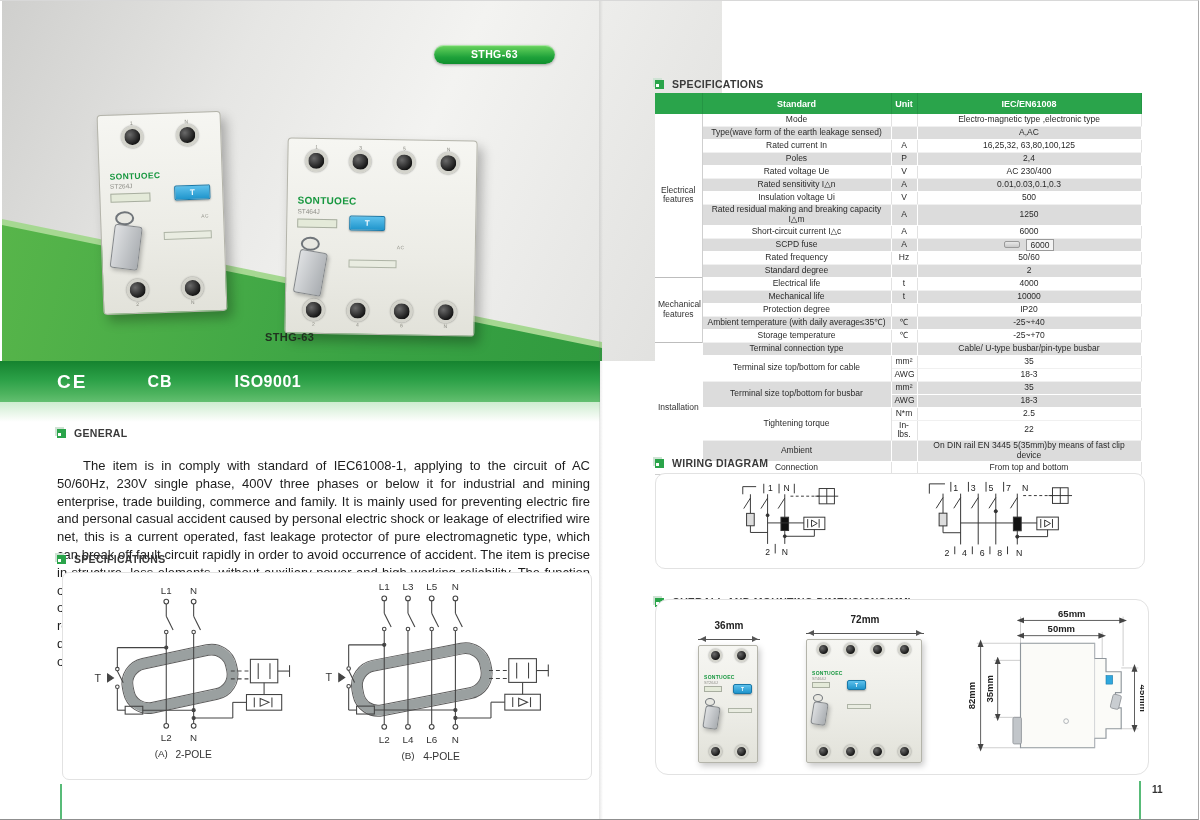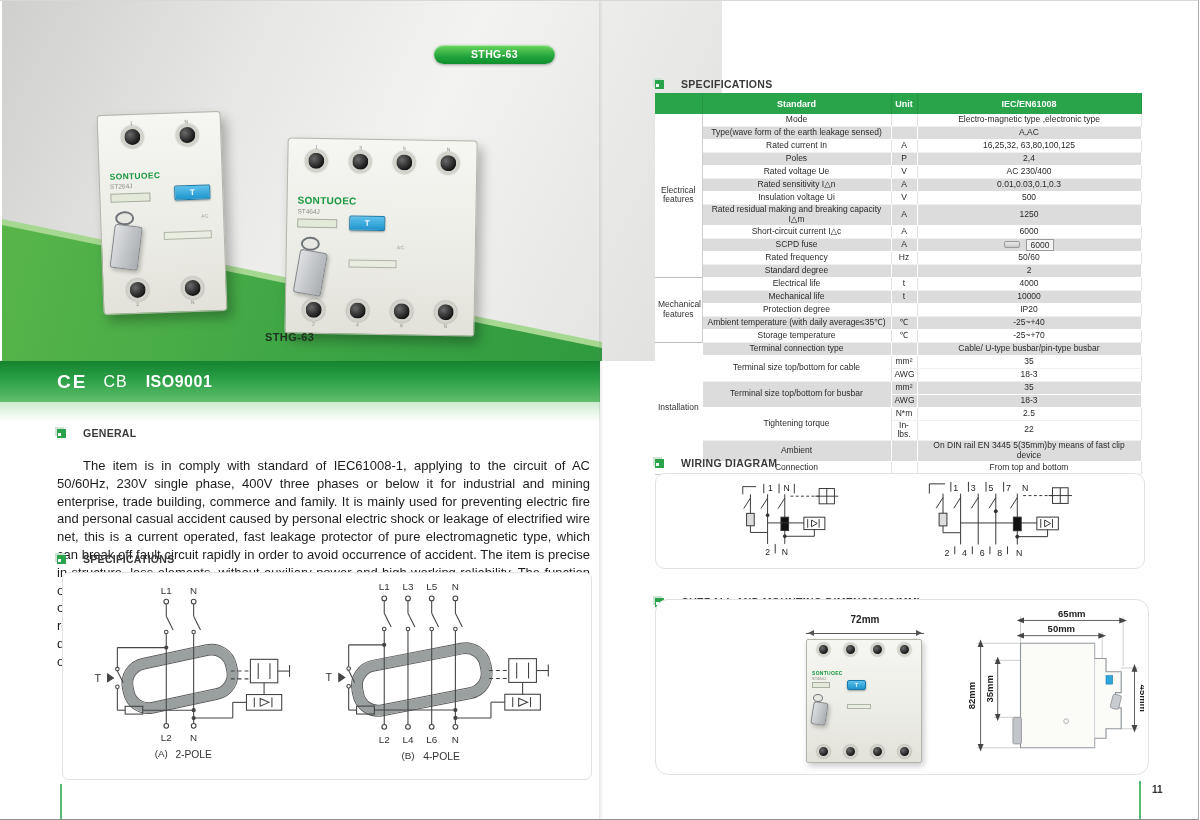--- a/index.html
+++ b/index.html
@@ -57,28 +57,28 @@
   .breaker.small .brk-ring{width:8px;height:6px;border-width:1px;}
   .breaker.small .brk-lever{width:13px;height:21px;}
   .breaker.small .brk-slot{width:22px;height:3px;}
   .breaker.small .brk-row{left:3px;right:3px;}
   .breaker.small .brk-top{top:3px;}
   .breaker.small .brk-bot{bottom:4px;}
 
   
   .cert-band{position:absolute;left:0;top:360px;width:600px;height:41px;
         background:linear-gradient(180deg,#15832f 0%,#2ba047 45%,#4db35e 80%,#63bf70 100%);
-        display:flex;align-items:center;color:#fff;z-index:6;}
+        display:flex;align-items:center;color:#fff;z-index:6;gap:44px;}
   .cert-band .ce{margin-left:57px;font-size:19px;font-weight:800;letter-spacing:2px;}
-  .cert-band .cb{margin-left:16px;font-size:16px;font-weight:normal;letter-spacing:1px;}
+  .cert-band .cb{margin-left:16px;font-size:16px;font-weight:bold;letter-spacing:1px;}
   .cert-band .iso{margin-left:18px;font-size:16px;font-weight:bold;letter-spacing:0.5px;}
   .cert-fade{position:absolute;left:0;top:401px;width:600px;height:20px;background:linear-gradient(180deg,#cdeccf,#ffffff);}
 
   
-  .sec{position:absolute;display:flex;align-items:center;gap:17px;}
+  .sec{position:absolute;display:flex;align-items:center;gap:8px;}
   .sec-icon{width:9px;height:9px;background:#2aa44a;position:relative;box-shadow:-2px -2px 0 #cfe3d4;flex:0 0 auto;}
   .sec-icon::after{content:"";position:absolute;left:1px;bottom:2px;width:3px;height:3px;background:#fff;}
   .sec-label{font-size:10.5px;font-weight:bold;color:#3a3a3a;letter-spacing:0.3px;}
 
   .general-text{position:absolute;left:57px;top:443px;width:533px;font-size:13px;line-height:1.37;color:#1d1d1d;
         text-align:justify;text-indent:26px;}
 
   .diagram-box{position:absolute;border:1.5px solid #e2e2e2;border-radius:7px;background:#fff;}
   .box-left{left:62px;top:571px;width:528px;height:206px;}
 
@@ -628,20 +628,43 @@
       </svg>
     </div>
 
     <div class="sec" style="left:55px;top:595px;">
       <span class="sec-icon"></span>
       <span class="sec-label">OVERALL AND MOUNTING DIMENSIONS(MM)</span>
     </div>
 
     <div class="diagram-box box-dims">
 
+      <div class="dimfig" style="left:42px;top:30px;width:62px;">
+        <div class="dimline">
+          <span class="lbl">36mm</span>
+          <span class="dl"></span>
+        </div>
+        <div class="breaker small" style="position:relative;width:58px;height:116px;">
+          <div class="brk-row brk-top">
+              <span class="screw"></span>
+              <span class="screw"></span>
+            </div>
+          <div class="brk-brand" style="top:28px;">SONTUOEC</div>
+          <div class="brk-model" style="top:34px;">ST264J</div>
+          <div class="brk-win" style="top:40px;"></div>
+          <div class="brk-tbtn" style="right:5px;top:38px;">T</div>
+          <div class="brk-ring" style="left:6px;top:52px;"></div>
+          <div class="brk-lever" style="left:5px;top:60px;"></div>
+          <div class="brk-slot" style="right:5px;top:62px;"></div>
+          <div class="brk-row brk-bot">
+              <span class="screw"></span>
+              <span class="screw"></span>
+            </div>
+        </div>
+      </div>
 
       <div class="dimfig" style="left:150px;top:24px;width:118px;">
         <div class="dimline">
           <span class="lbl">72mm</span>
           <span class="dl"></span>
         </div>
         <div class="breaker small" style="position:relative;width:114px;height:122px;">
           <div class="brk-row brk-top">
               <span class="screw"></span>
               <span class="screw"></span>

